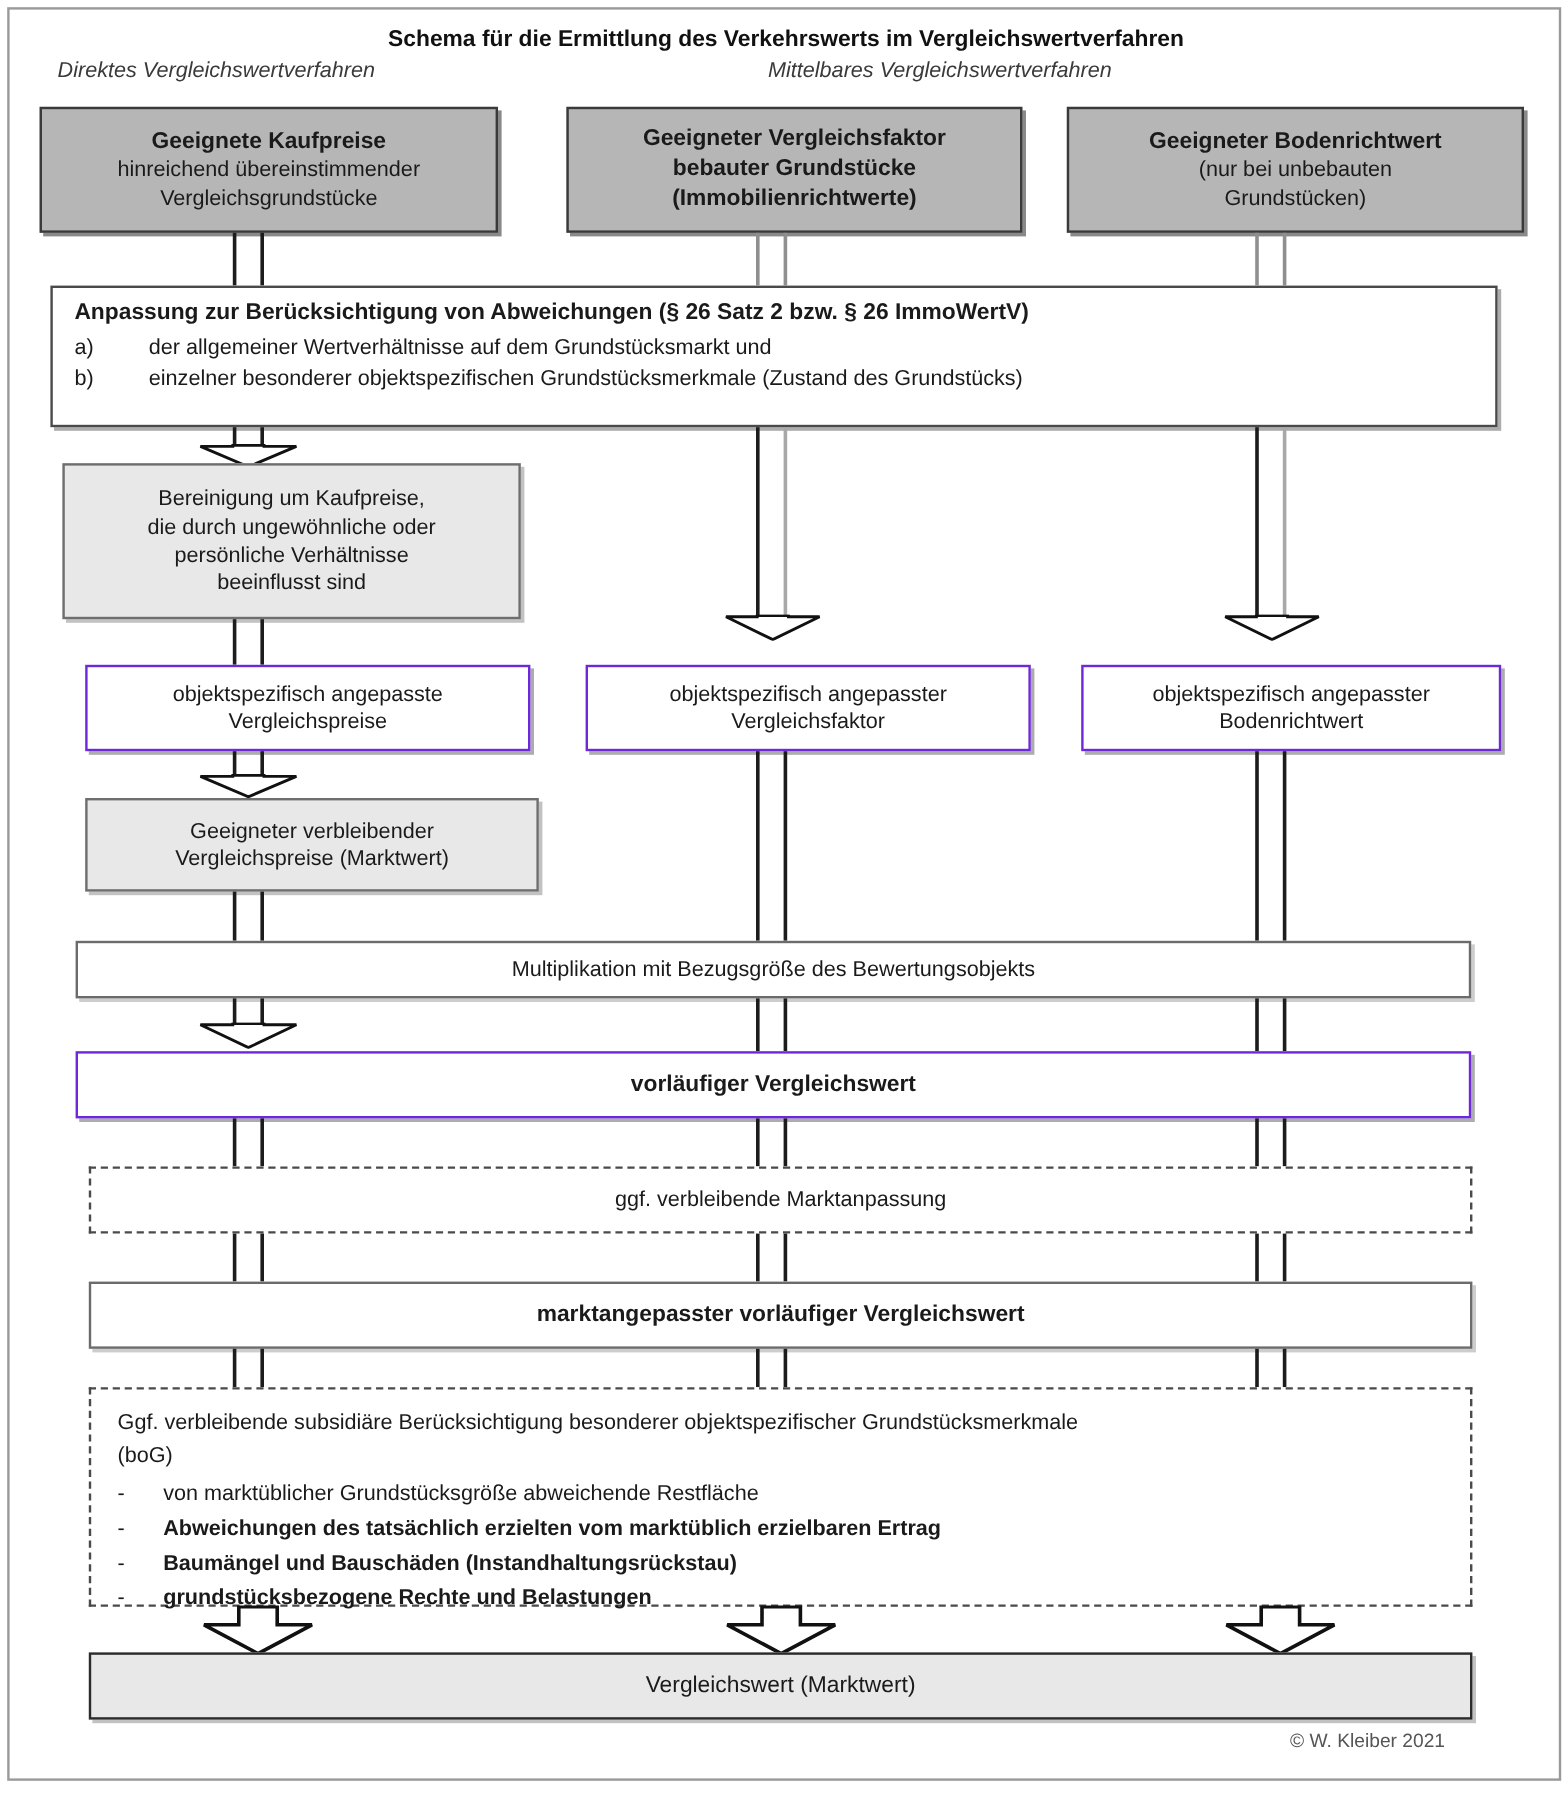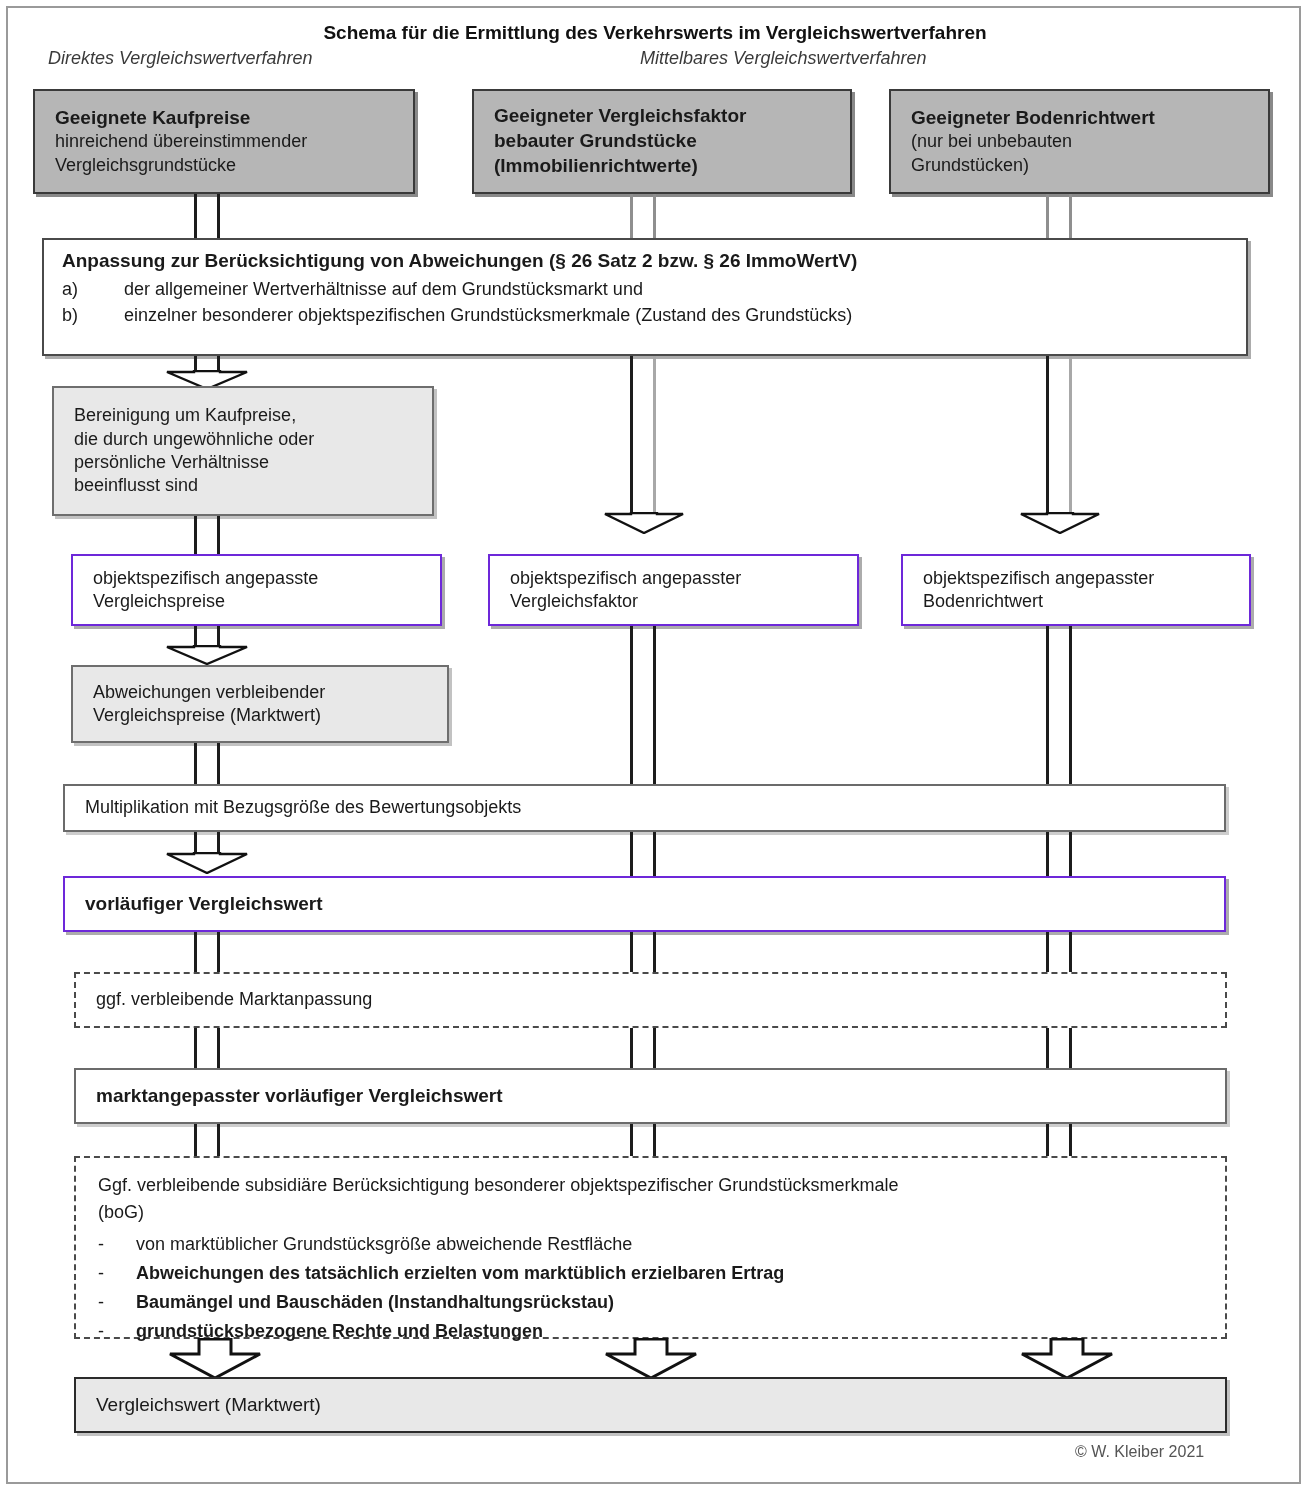--- a/index.html
+++ b/index.html
@@ -40,21 +40,21 @@
     color: #3a3a3a;
     white-space: nowrap;
   }
 
   
   .box {
     position: absolute;
     display: flex;
     align-items: center;
     justify-content: center;
-    text-align: left;
+    text-align: center;
     line-height: 1.3;
     padding: 4px 20px;
   }
   .box .tx { width: 100%; }
   .gray-dark {
     background: #b6b6b6;
     border: 2px solid #3a3a3a;
     box-shadow: 3px 3px 0 0 rgba(40,40,40,0.55);
   }
   .gray-light {
@@ -244,21 +244,21 @@
     <svg width="82" height="20" viewBox="0 0 82 20">
       <polygon points="1,2 28,2 28,1 54,1 54,2 81,2 41,19" fill="#ffffff" stroke="#111111" stroke-width="2.4"></polygon>
     </svg>
   </div>
 
   <div class="shaft" style="left:630px; top:626px; height:158px;"></div>
   <div class="shaft" style="left:1046px; top:626px; height:158px;"></div>
 
   <div class="box gray-light" style="left:71px; top:665px; width:378px; height:78px;">
     <div class="tx">
-      <div class="l2">Abweichungen verbleibender</div>
+      <div class="l2">Geeigneter verbleibender</div>
       <div class="l2">Vergleichspreise (Marktwert)</div>
     </div>
   </div>
 
   <div class="shaft" style="left:194px; top:743px; height:41px;"></div>
 
   <div class="box white-thin" style="left:63px; top:784px; width:1163px; height:48px;">
     <div class="tx l2">Multiplikation mit Bezugsgröße des Bewertungsobjekts</div>
   </div>
 

